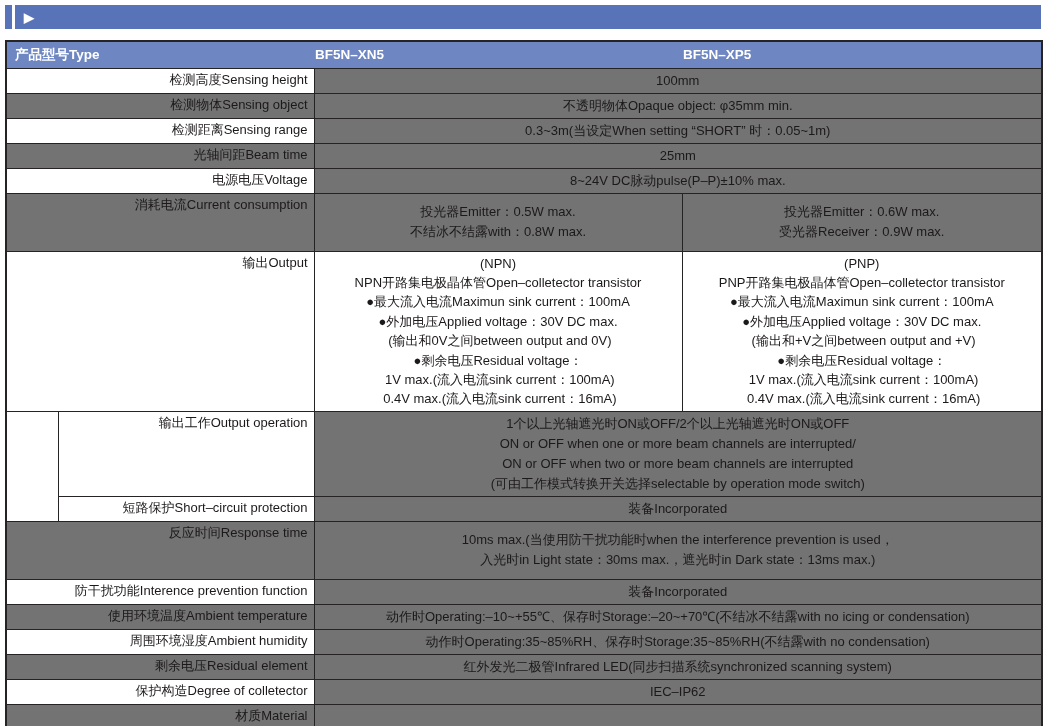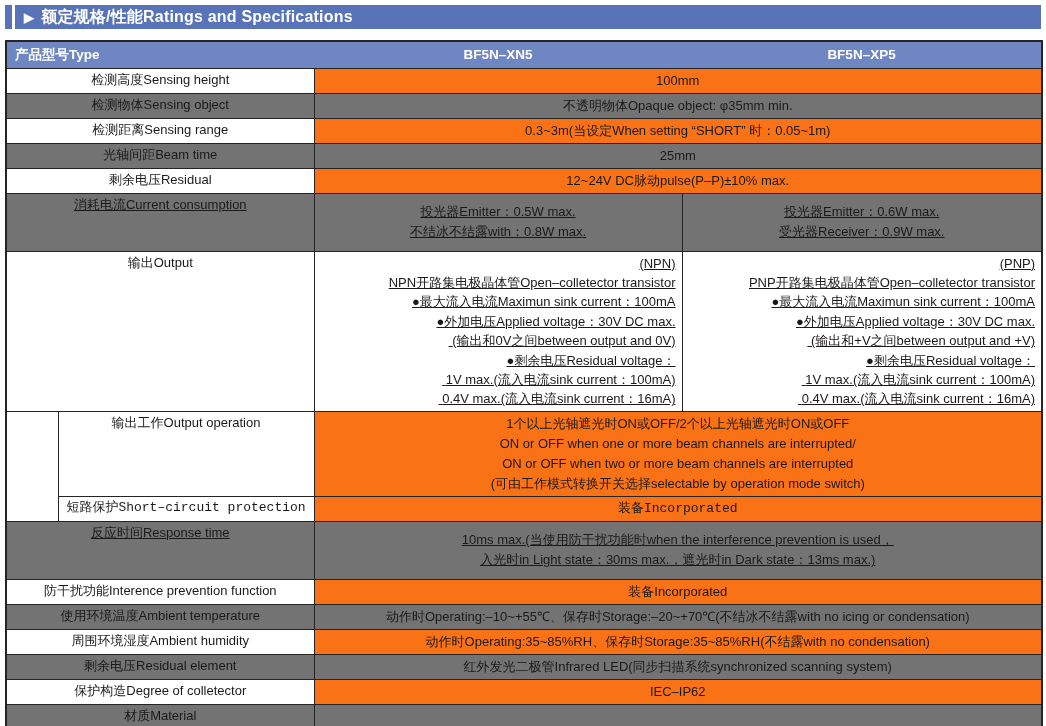--- a/index.html
+++ b/index.html
@@ -21,48 +21,47 @@
     position:absolute; top:40px; left:5px; width:1036px;
     border-collapse:collapse; table-layout:fixed; font-size:13px;
     border:2px solid #262324;
   }
   .spec td { border:1px solid #262324; padding:2px 6px; }
   .spec th {
     border:0; border-bottom:1px solid #262324;
     background:#6e86c1; color:#ffffff; font-weight:bold; font-size:13.5px;
   }
   .th-label { text-align:left; padding:3px 6px 3px 8px; }
-  .th-model { text-align:center; }
+  .th-model { text-align:left; }
   .th-sep  { border-left:2px solid #ffffff; }
 
-  .lbl { text-align:center; vertical-align:top; padding:3px 6px 2px 7px; line-height:17px; background:#ffffff; }
-  .val { text-align:center; vertical-align:middle; white-space:pre-wrap; line-height:20px; background:#f97316; }
-  .blk { text-align:right; vertical-align:top; white-space:pre-wrap; line-height:19.4px; padding:2px 5px; background:#ffffff;text-decoration:underline; }
+  .lbl { text-align:right; vertical-align:top; padding:3px 6px 2px 7px; line-height:17px; background:#ffffff; }
+  .val { text-align:center; vertical-align:middle; white-space:pre-wrap; line-height:20px; background:#737373; }
+  .blk { text-align:center; vertical-align:top; white-space:pre-wrap; line-height:19.4px; padding:2px 5px; background:#ffffff; }
   tr.gray .lbl, tr.gray .val, tr.gray .blk, tr.gray .spacer { background:#737373; }
 
   .spacer { background:#ffffff; }
   .no-bb { border-bottom:none; }
   .no-bt { border-top:none; }
   .center-left-block { display:inline-block; text-align:left; white-space:pre-wrap; line-height:20px; }
 
   
-  tr.r27 { height:27px; } tr.r23 { height:23px; } tr.r46 { height:58px;text-decoration:underline; }
-  tr.r160 { height:160px; } tr.r78 { height:78px; } tr.r24 { height:24px;font-family:Liberation Mono, monospace; }
+  tr.r27 { height:27px; } tr.r23 { height:23px; } tr.r46 { height:58px; }
+  tr.r160 { height:160px; } tr.r78 { height:78px; } tr.r24 { height:24px; }
   tr.r45 { height:45px; }
 </style>
 </head>
 <body>
 
 <div class="page">
 
   <div class="title-row">
     <div class="title-stub"></div>
     <div class="title-bar">
       <span class="arrow-icon">▶</span>
-      <span>额定规格/性能Ratings and Specifications</span>
     </div>
   </div>
 
   <table class="spec">
     <colgroup>
       <col style="width:52px">
         <col style="width:256px">
         <col style="width:368px">
         <col style="width:360px">
     </colgroup>
@@ -88,22 +87,22 @@
       <td colspan="2" class="lbl">检测距离Sensing range</td>
       <td colspan="2" class="val">0.3~3m(当设定When setting “SHORT” 时：0.05~1m)</td>
     </tr>
 
     <tr class="r23 gray">
       <td colspan="2" class="lbl">光轴间距Beam time</td>
       <td colspan="2" class="val">25mm</td>
     </tr>
 
     <tr class="r23">
-      <td colspan="2" class="lbl">剩余电压Residual</td>
-      <td colspan="2" class="val">12~24V DC脉动pulse(P–P)±10% max.</td>
+      <td colspan="2" class="lbl">电源电压Voltage</td>
+      <td colspan="2" class="val">8~24V DC脉动pulse(P–P)±10% max.</td>
     </tr>
 
     <tr class="r46 gray">
       <td colspan="2" class="lbl">消耗电流Current consumption</td>
       <td class="val">投光器Emitter：0.5W max.
 不结冰不结露with：0.8W max.</td>
       <td class="val">投光器Emitter：0.6W max.
 受光器Receiver：0.9W max.</td>
     </tr>
 

